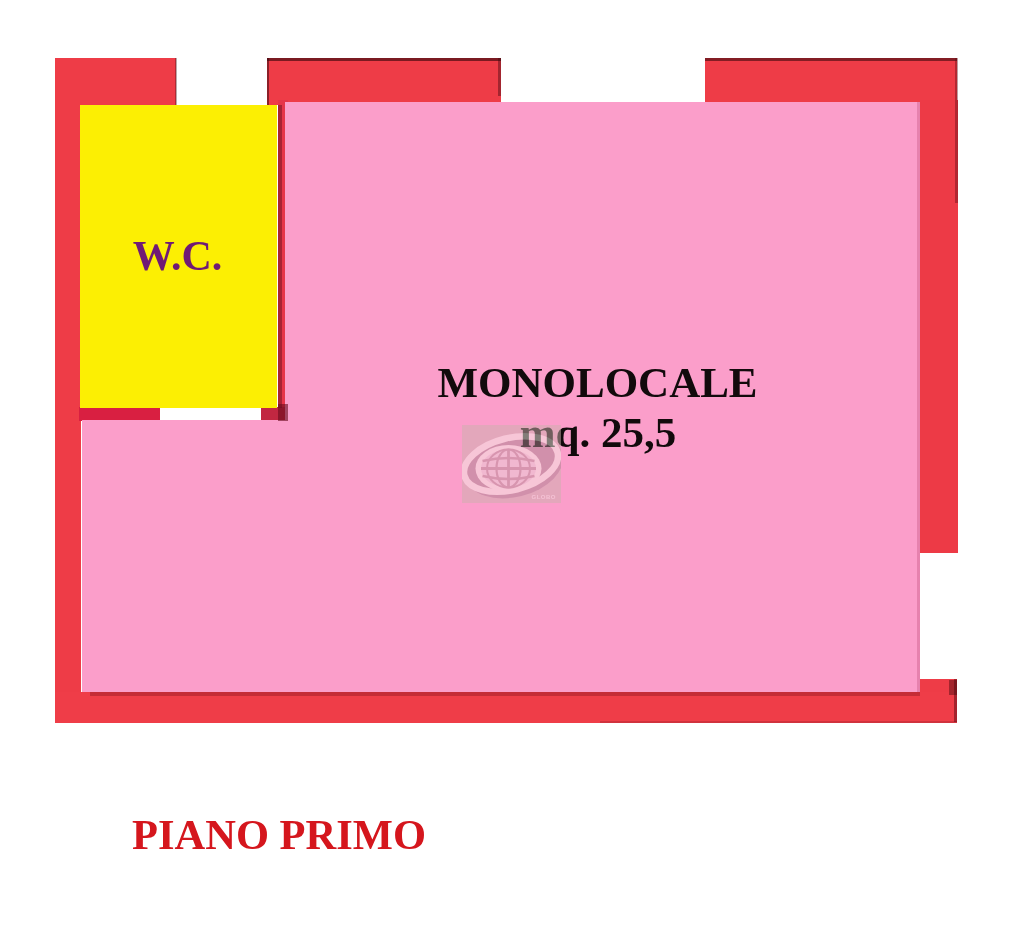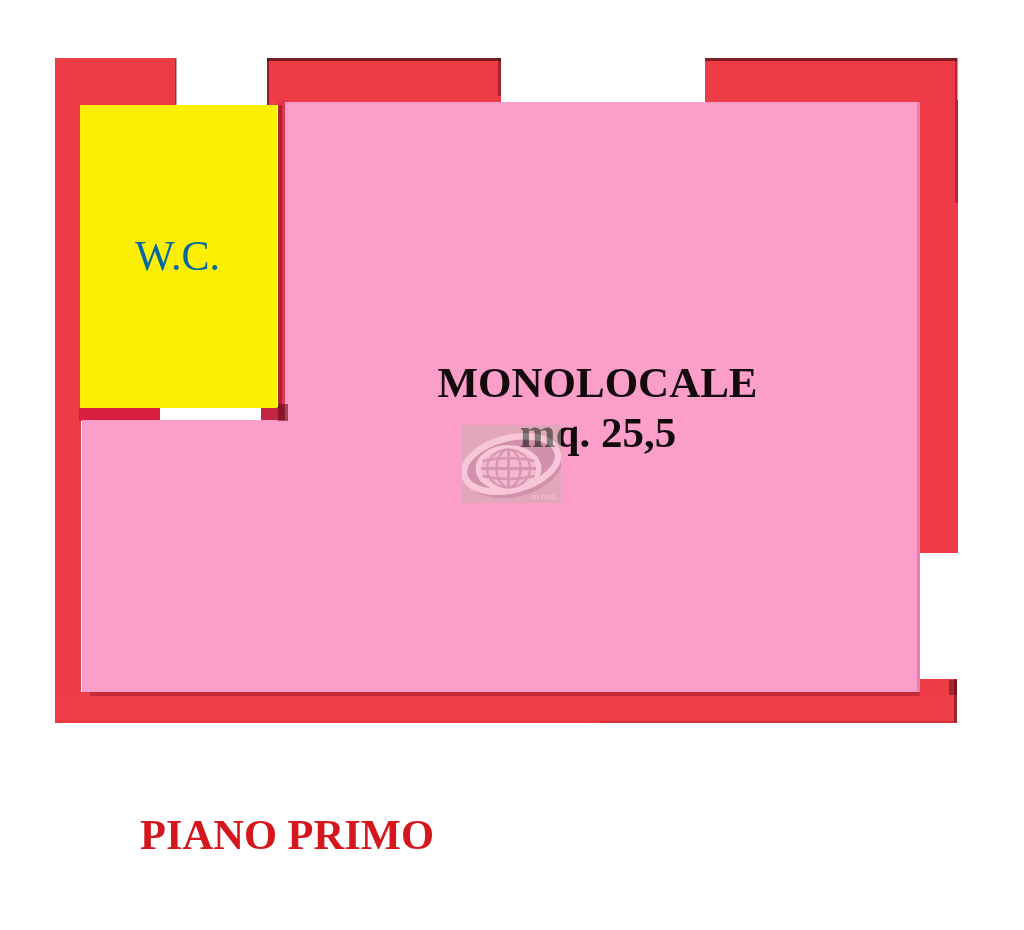--- a/index.html
+++ b/index.html
@@ -85,17 +85,17 @@
           <path d="M -26 7.5 Q 0 13.5 26 7.5" stroke-width="2.4"></path>
           <line x1="0" y1="-19" x2="0" y2="19" stroke-width="2.8"></line>
           <ellipse cx="0" cy="0" rx="12" ry="19" stroke-width="2.2"></ellipse>
           <ellipse cx="0" cy="0" rx="21.5" ry="19" stroke-width="2"></ellipse>
         </g>
       </g>
       <text x="94" y="74" text-anchor="end" font-family="Liberation Sans, sans-serif" font-size="6" font-weight="bold" fill="#efe6df" letter-spacing="0.5">GLOBO</text>
     </g>
   </svg>
 
-  <div class="abs" style="left:0;top:232px;width:355px;text-align:center;font-weight:normal;font-size:42px;color:#0369a1;">W.C.</div>
+  <div class="abs" style="left:0;top:232px;width:355px;text-align:center;font-weight:bold;font-size:42px;color:#701a75;">W.C.</div>
 
-  <div class="abs" style="left:8px;top:810px;width:558px;text-align:center;font-weight:bold;font-size:42.5px;color:#d5161d;">PIANO&nbsp;PRIMO</div>
+  <div class="abs" style="left:0;top:810px;width:558px;text-align:center;font-weight:bold;font-size:42.5px;color:#d5161d;">PIANO&nbsp;PRIMO</div>
 
 </div>
 
 </body></html>

